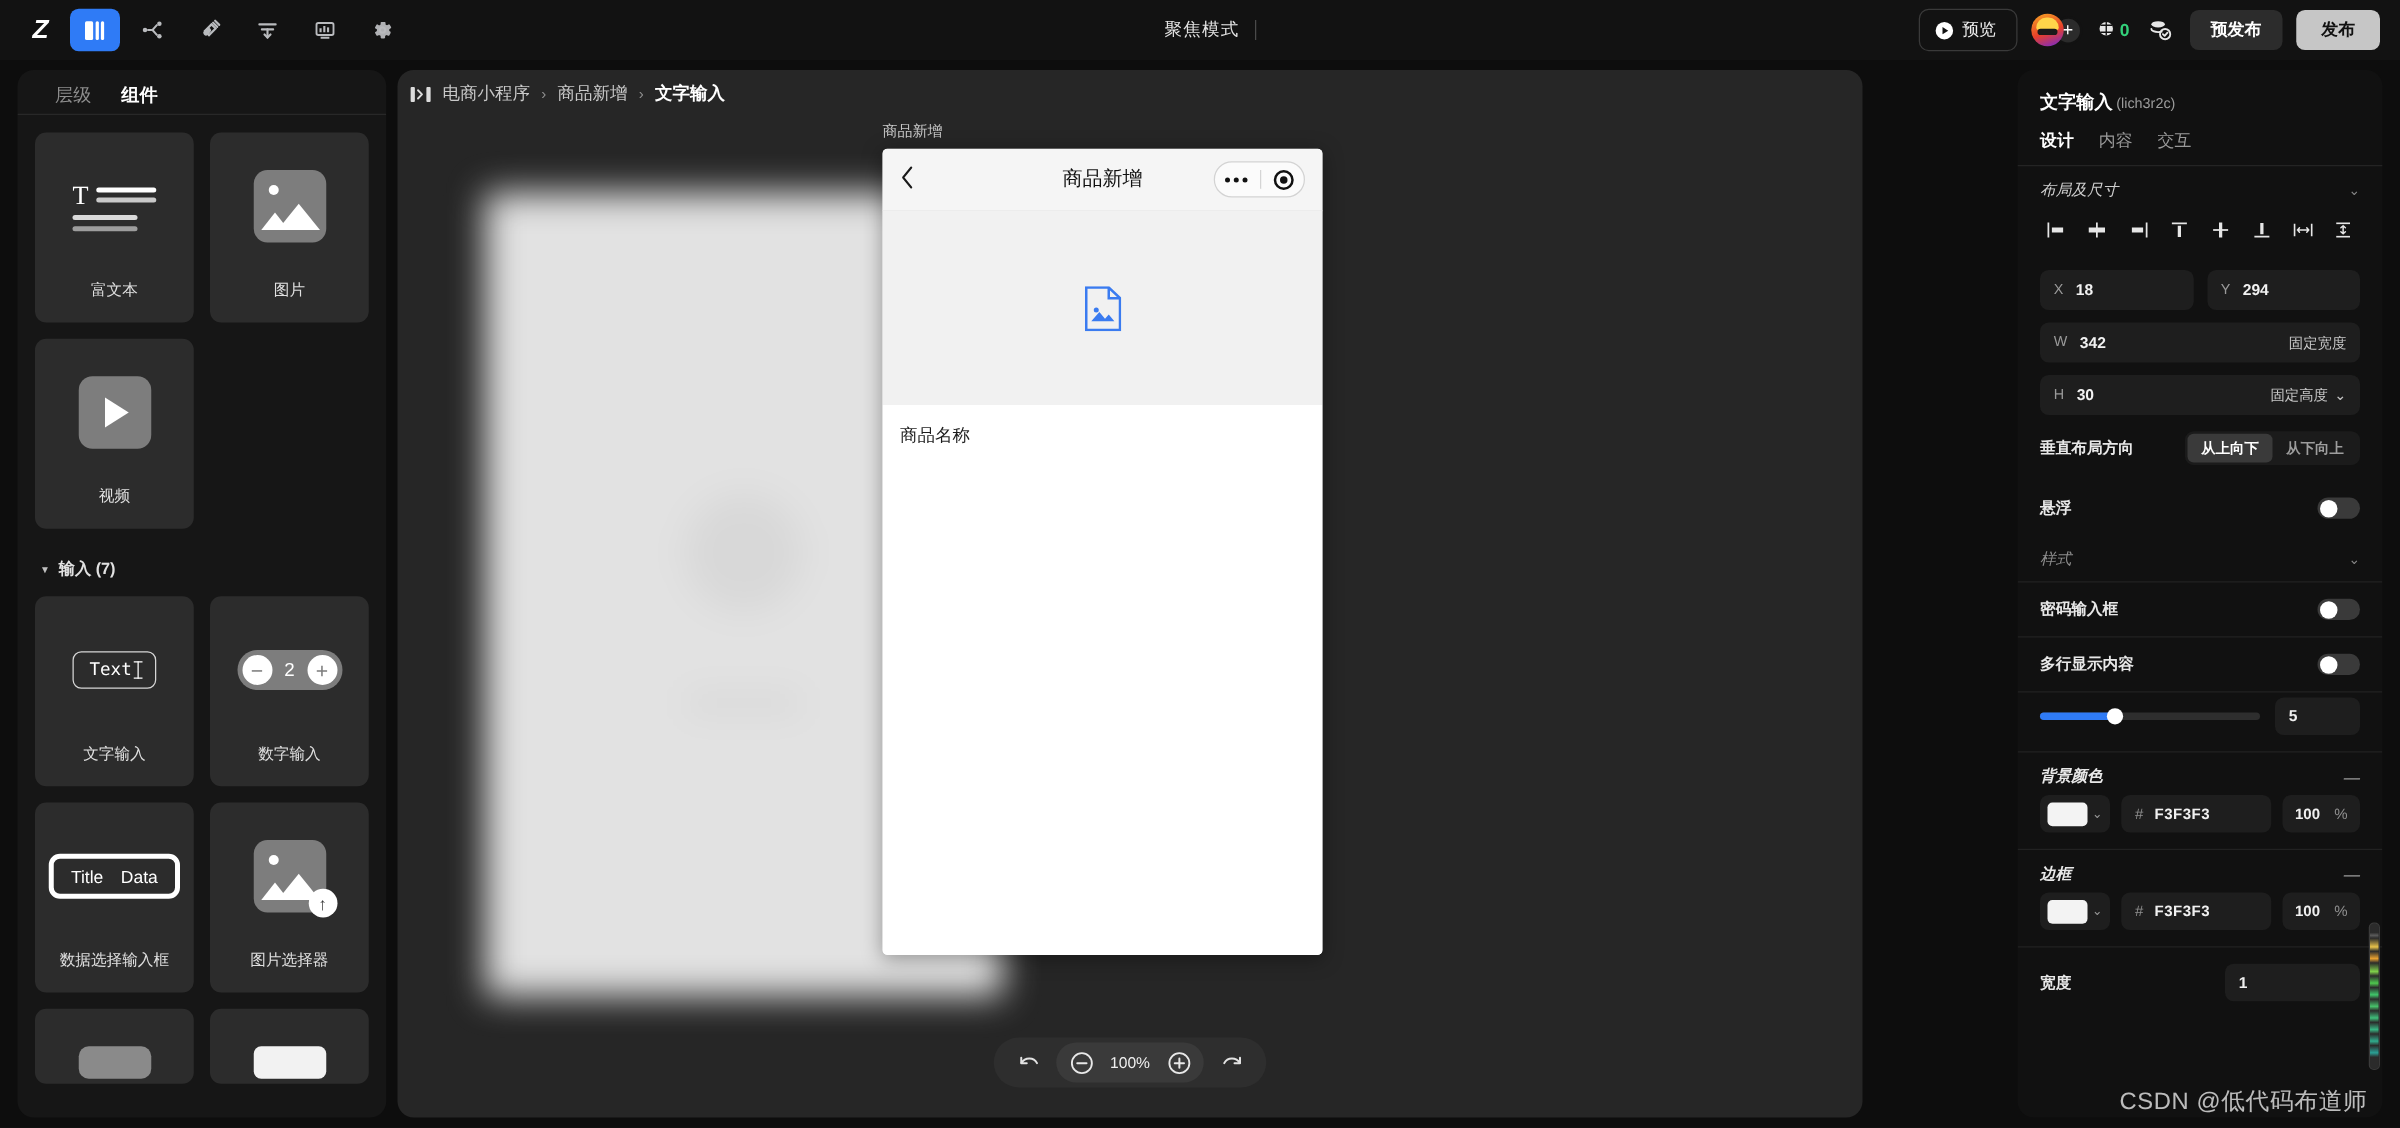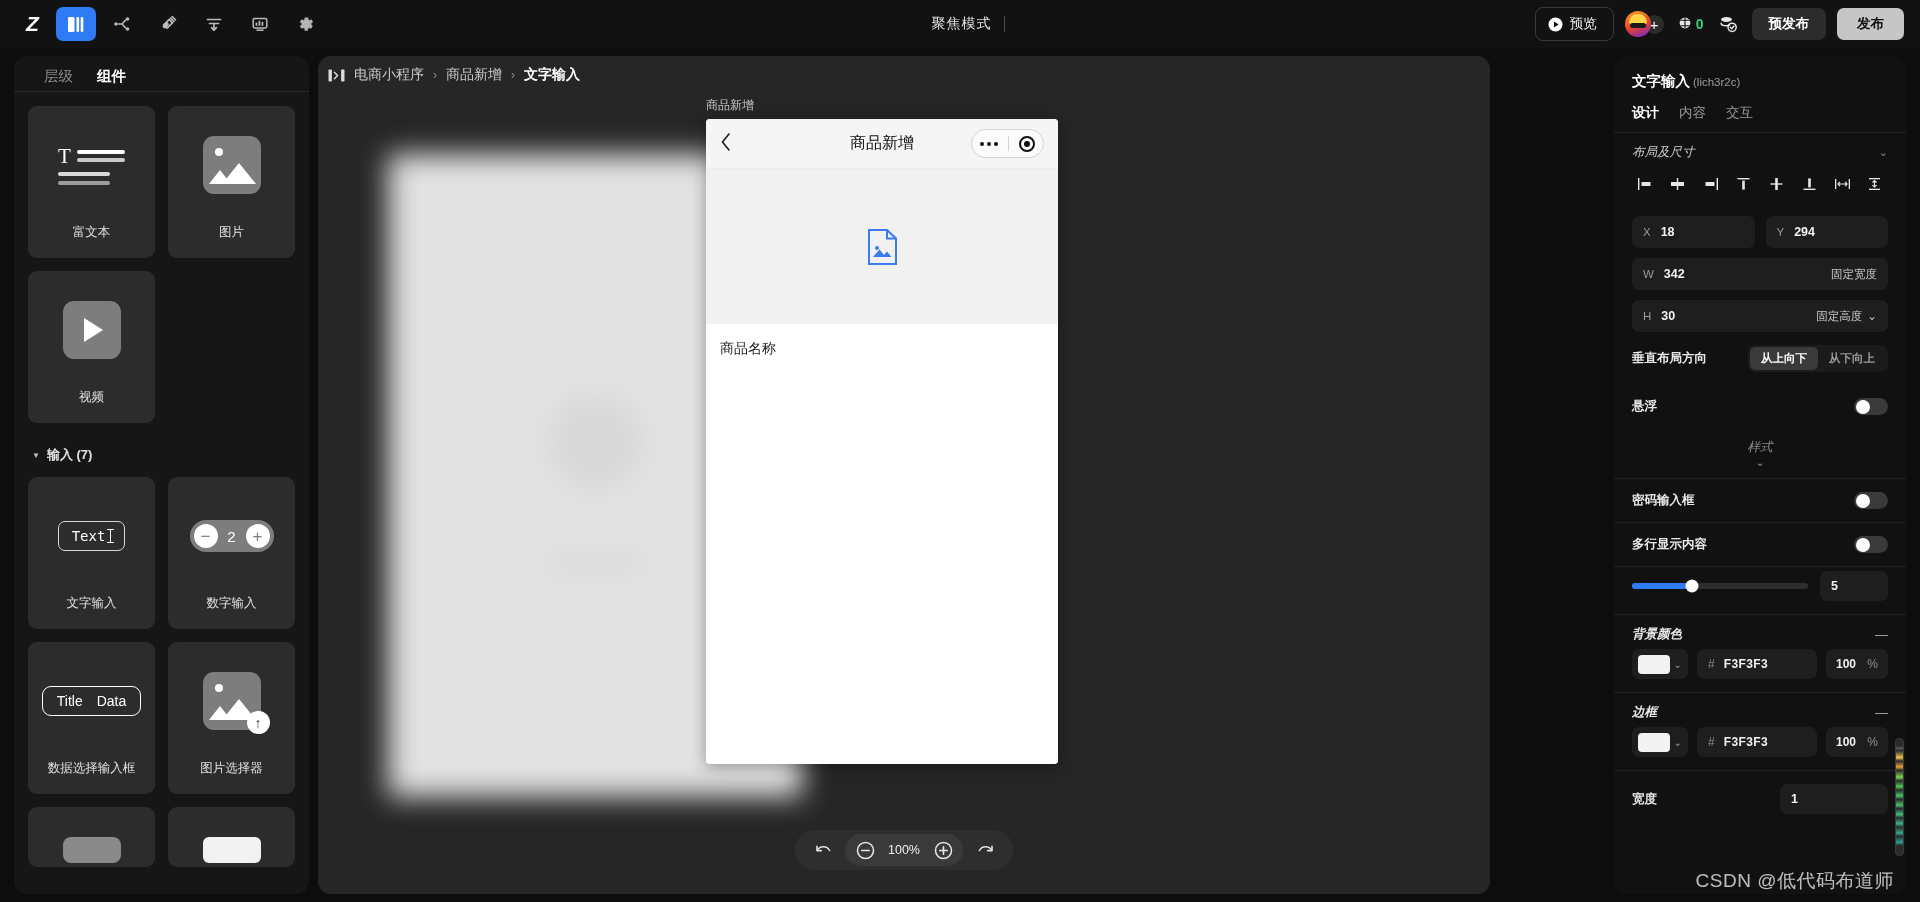--- a/index.html
+++ b/index.html
@@ -129,21 +129,21 @@
     font-size:14px; display:flex; align-items:center; gap:2px; font-family:"DejaVu Sans Mono", monospace;
   }
   .caretbar { display:inline-block; width:1px; height:14px; background:#fff; margin-left:3px; position:relative; }
   .caretbar::before, .caretbar::after { content:""; position:absolute; left:-3px; width:7px; height:1px; background:#fff; }
   .caretbar::before { top:0; } .caretbar::after { bottom:0; }
   .ic-number {
     background:#7d7d7d; border-radius:16px; height:32px; display:flex; align-items:center; gap:7px; padding:0 4px;
   }
   .circ { width:24px; height:24px; border-radius:50%; background:#fff; color:#7d7d7d; display:flex; align-items:center; justify-content:center; font-size:17px; line-height:1; font-weight:500; }
   .numval { color:#fff; font-size:15px; min-width:14px; text-align:center; }
-  .ic-datasel { border:1px solid #ffffff; border-radius:9px; padding:6px 14px; color:#fff; font-size:14px; display:flex; gap:14px; }
+  .ic-datasel { border:4px solid #ffffff; border-radius:9px; padding:6px 14px; color:#fff; font-size:14px; display:flex; gap:14px; }
   .ic-imgpick { position:relative; }
   .ic-imgpick .arrowbadge {
     position:absolute; right:-9px; bottom:-4px; width:23px; height:23px; border-radius:50%;
     background:#fff; color:#3a3a3a; display:flex; align-items:center; justify-content:center;
     font-size:14px; font-weight:700;
   }
   .ic-pill-grey { width:58px; height:26px; border-radius:8px; background:#8a8a8a; }
   .ic-pill-white { width:58px; height:26px; border-radius:6px; background:#f2f2f2; }
 
   
@@ -256,21 +256,21 @@
   .rp-id { font-size: 11.5px; color: #9c9c9c; font-weight: 400; margin-left: 3px; }
   .rp-tabs { display:flex; gap: 20px; padding: 13px 18px 10px 18px; border-bottom: 1px solid #242424; }
   .rp-tab { font-size: 13.5px; color: #9a9a9a; cursor: pointer; }
   .rp-tab.active { color: #fff; font-weight: 700; }
   .rp-scroll { flex:1; overflow:hidden; position:relative; }
   .sec-head {
     display:flex; align-items:center; justify-content:space-between;
     padding: 11px 18px 9px 18px; font-size: 12.5px; color: #cfcfcf; font-style: italic;
   }
   .sec-head .chev { color:#8c8c8c; font-size:11px; cursor:pointer; }
-  .sec-head.muted { color: #8d8d8d; flex-direction: column; }
+  .sec-head.muted { color: #8d8d8d; }
   .divider { height:1px; background:#222; margin: 0; }
   .align-row {
     display:flex; align-items:center; justify-content:space-between;
     padding: 4px 20px 12px 20px;
   }
   .align-btn { width:22px;height:20px; display:flex;align-items:center;justify-content:center; color:#e6e6e6; cursor:pointer; border-radius:4px; }
   .rowfields { display:flex; gap:11px; padding: 10px 18px 0 18px; }
   .field {
     flex:1; height:32px; background:#1e1e1e; border-radius:7px;
     display:flex; align-items:center; padding: 0 11px; gap:10px;

